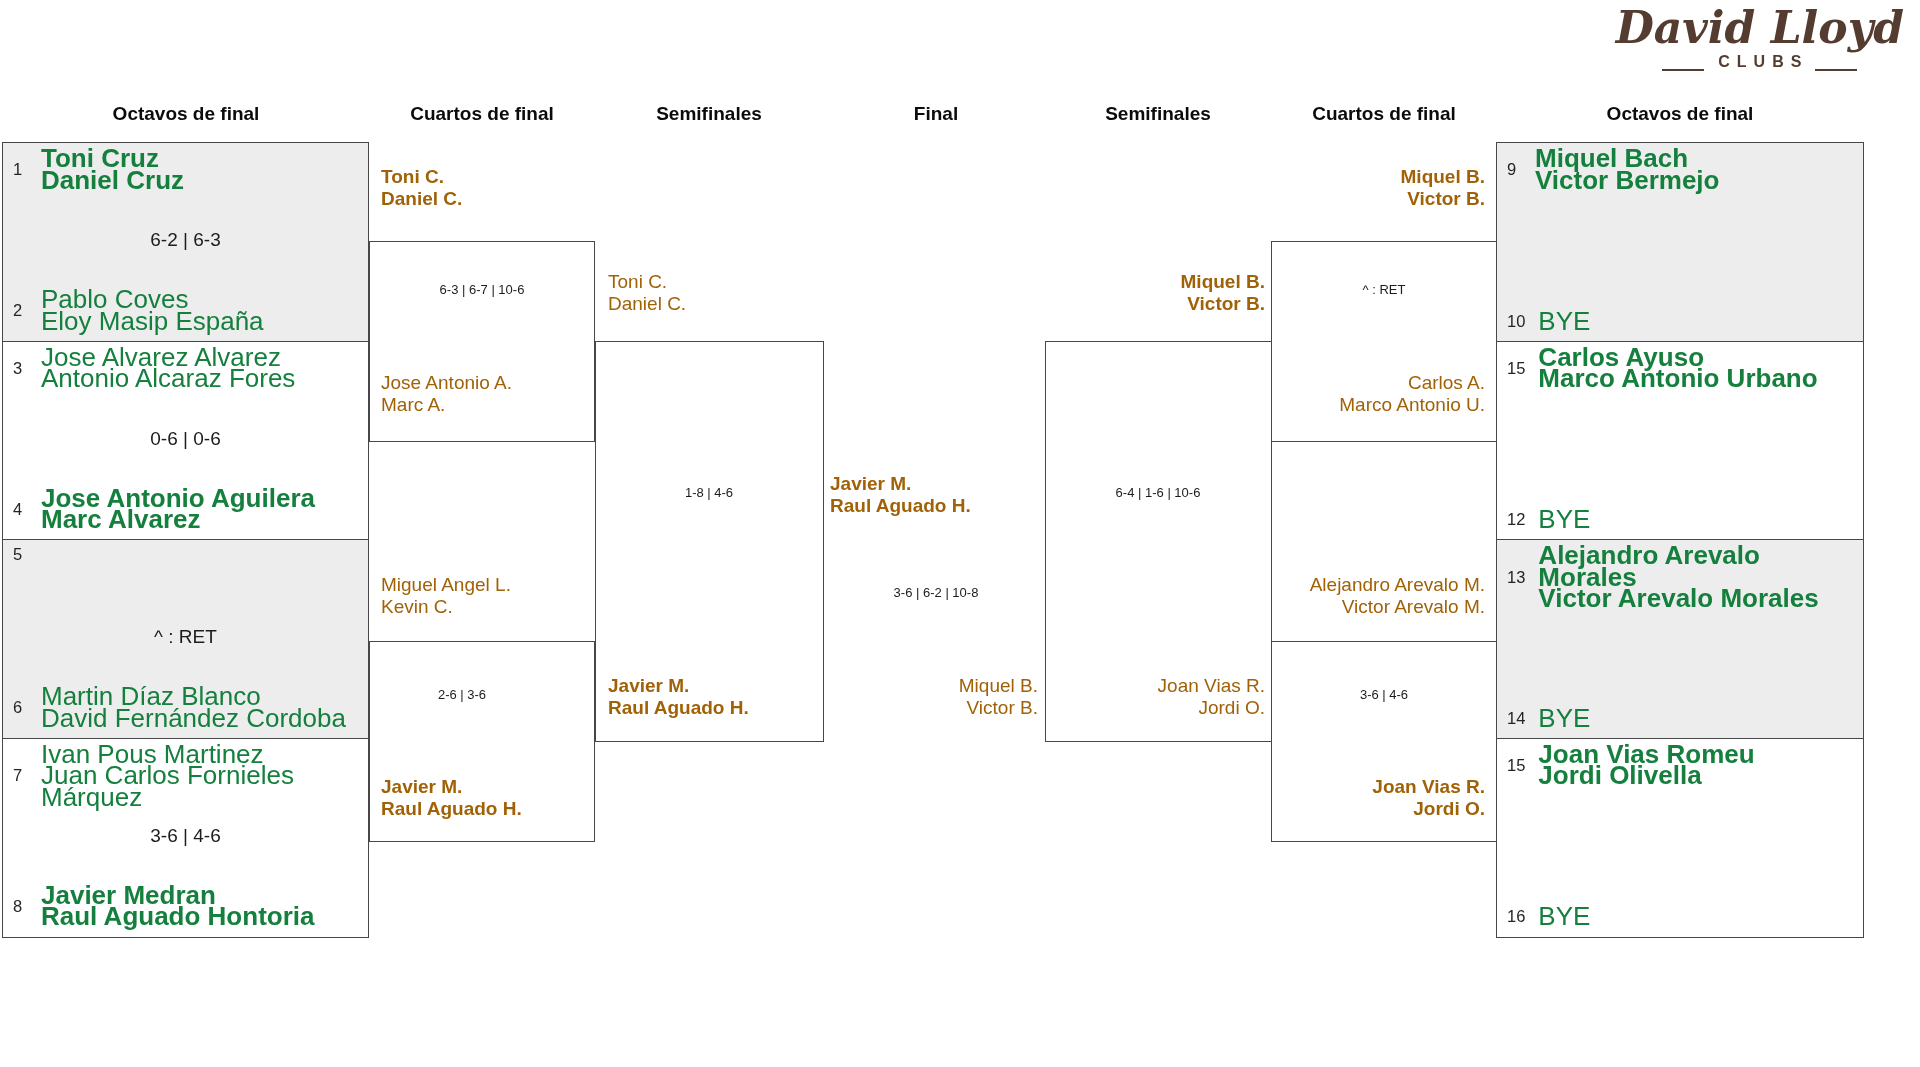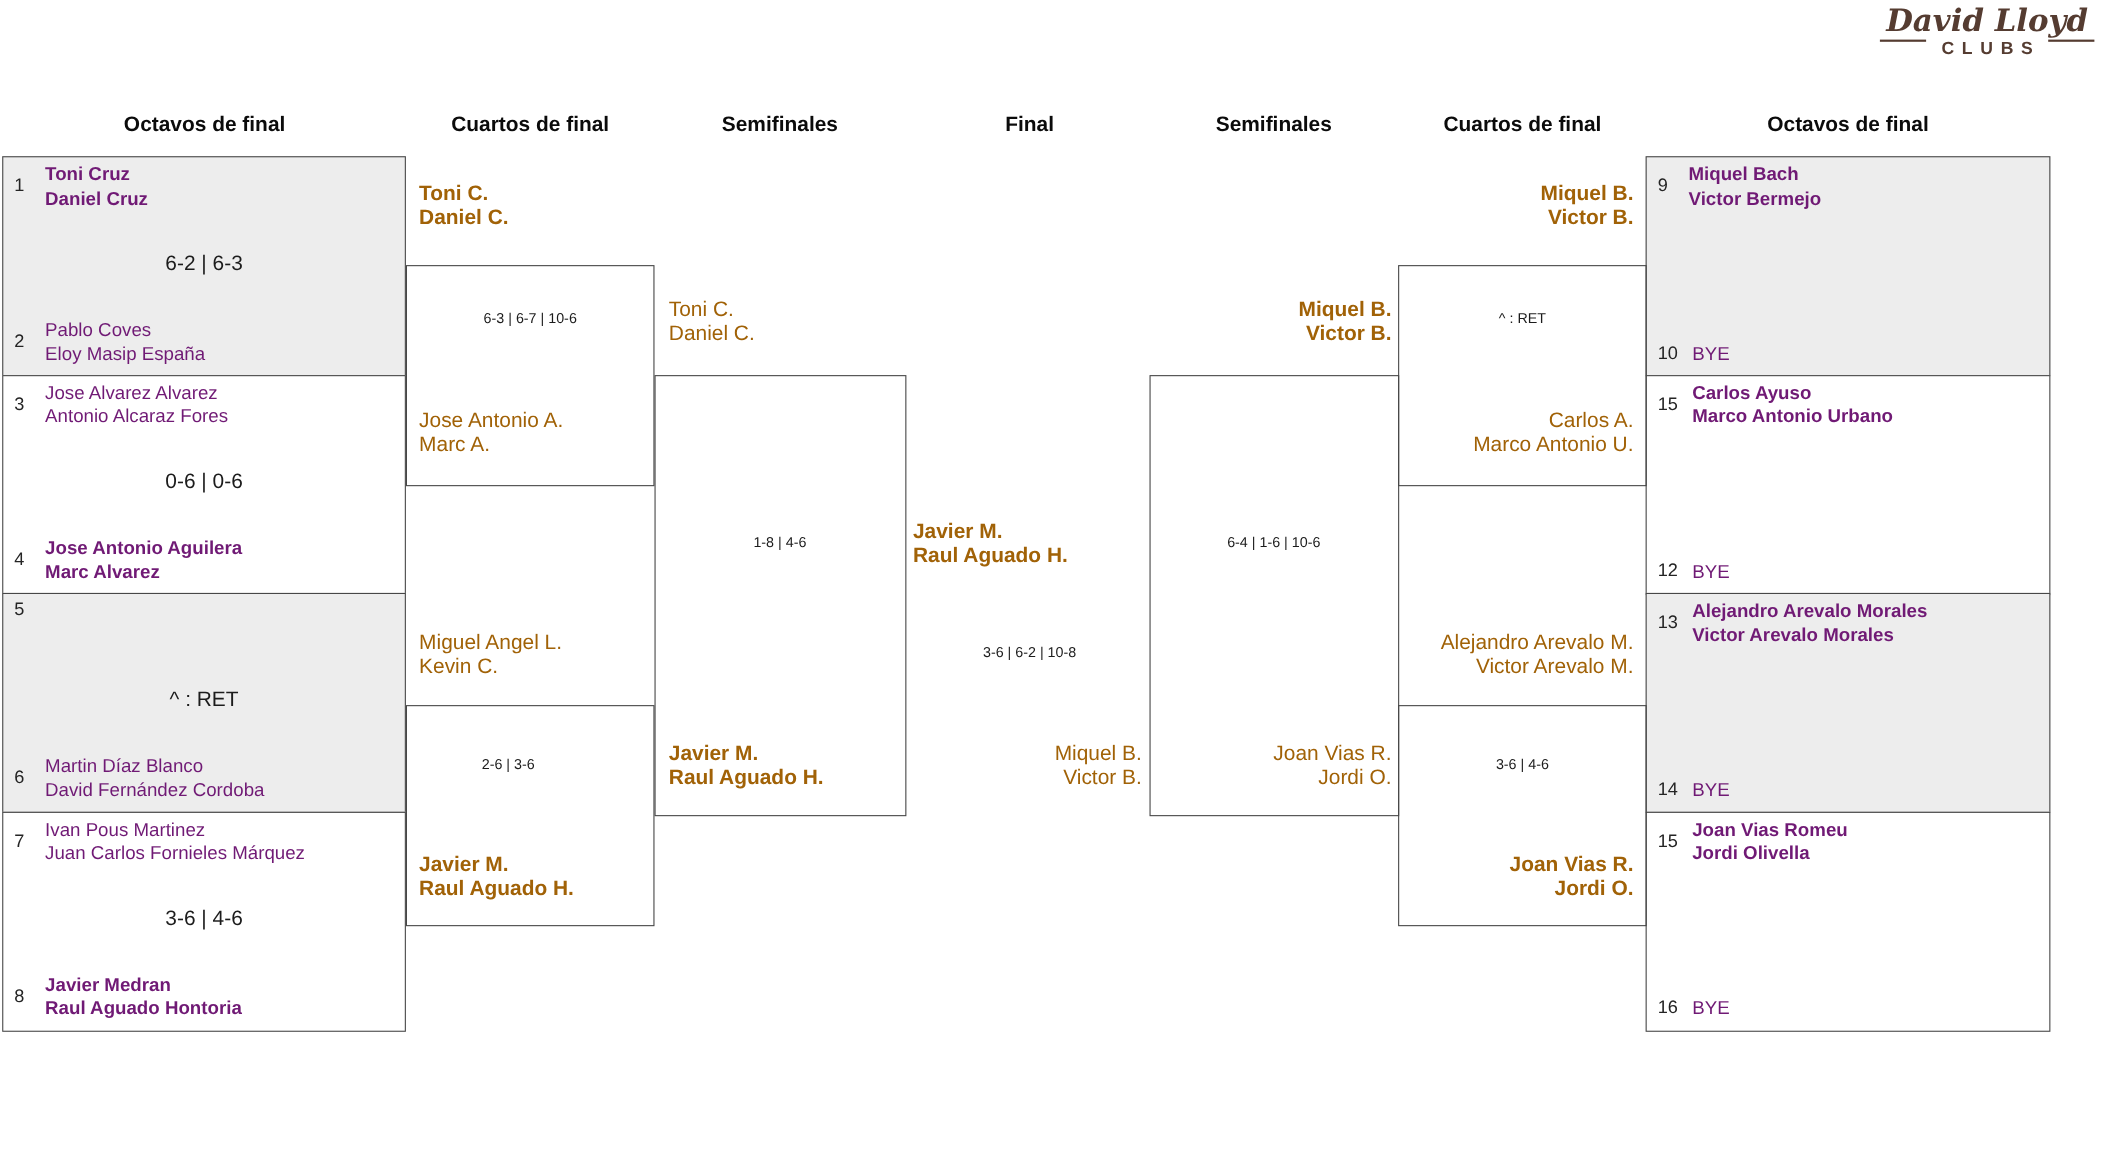--- a/index.html
+++ b/index.html
@@ -2,39 +2,39 @@
 <html><head>
 <meta charset="utf-8">
 <style>
   html,body{margin:0;padding:0;background:#fff;}
   body{font-family:"Liberation Sans",sans-serif;color:#111;}
   .canvas{position:relative;width:1920px;height:1067px;background:#fff;overflow:hidden;}
 
   .title{position:absolute;left:5px;top:5px;font-size:27px;font-weight:700;line-height:1.2;color:#0d0d0d;letter-spacing:.2px;}
 
   .logo{position:absolute;right:16px;top:4px;color:#553c31;text-align:center;}
-  .logo .script{font-family:"DejaVu Serif",serif;font-style:italic;font-weight:700;font-size:28px;line-height:1.1;white-space:nowrap;}
-  .logo .clubs{display:flex;align-items:flex-start;justify-content:center;gap:7px;margin-top:1px;}
+  .logo .script{font-family:"DejaVu Serif",serif;font-style:italic;font-weight:700;font-size:44px;line-height:1.1;white-space:nowrap;}
+  .logo .clubs{display:flex;align-items:flex-end;justify-content:center;gap:7px;margin-top:1px;}
   .logo .ln{height:2px;width:42px;background:#553c31;}
   .logo .txt{font-size:16px;font-weight:700;letter-spacing:7px;text-indent:7px;}
 
   .hdr{position:absolute;top:103px;width:240px;text-align:center;font-size:19px;font-weight:600;color:#0b0b0b;}
 
   .r16col{position:absolute;width:367px;display:flex;flex-direction:column;}
   .r16{position:relative;width:367px;height:200px;box-sizing:border-box;border:1.5px solid #474747;background:#fff;}
   .r16 + .r16{margin-top:-1.5px;}
   .r16.g{background:#ededed;}
 
   .mbox{position:absolute;box-sizing:border-box;border:1.5px solid #474747;background:transparent;}
 
   .trow{position:absolute;left:10px;right:8px;display:flex;align-items:center;gap:13px;}
   .trow.top{top:5px;}
   .trow.bot{bottom:9px;}
   .seed{font-size:16.5px;color:#242424;min-width:15px;flex:none;}
-  .tname{font-size:17px;line-height:21.5px;color:#701a75;}
+  .tname{font-size:26px;line-height:21.5px;color:#15803d;}
   .b{font-weight:700;}
   .inscore{position:absolute;left:0;right:0;top:86px;text-align:center;font-size:19px;color:#1c1c1c;}
 
   .lbl{position:absolute;font-size:19px;line-height:21.5px;color:#a16207;}
   .lbl.r{text-align:right;}
   .s{position:absolute;text-align:center;font-size:13px;color:#1c1c1c;}
 </style>
 </head>
 <body>
 

